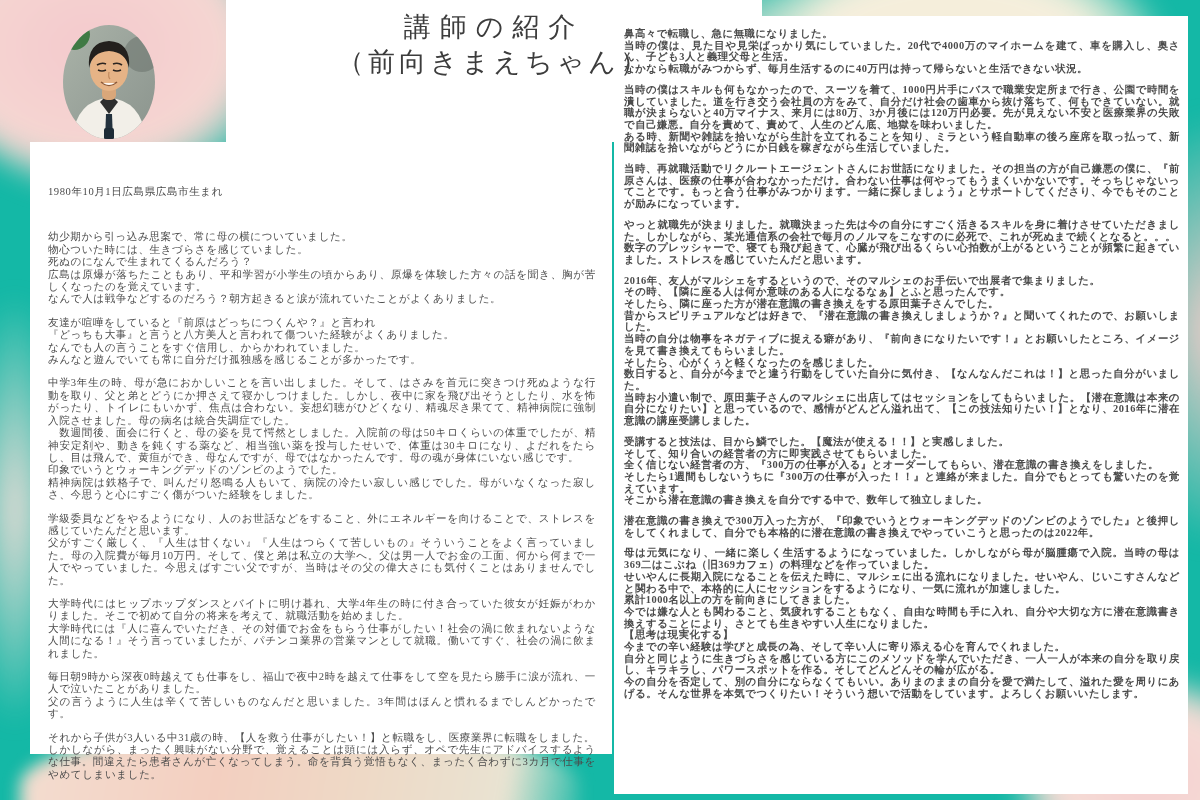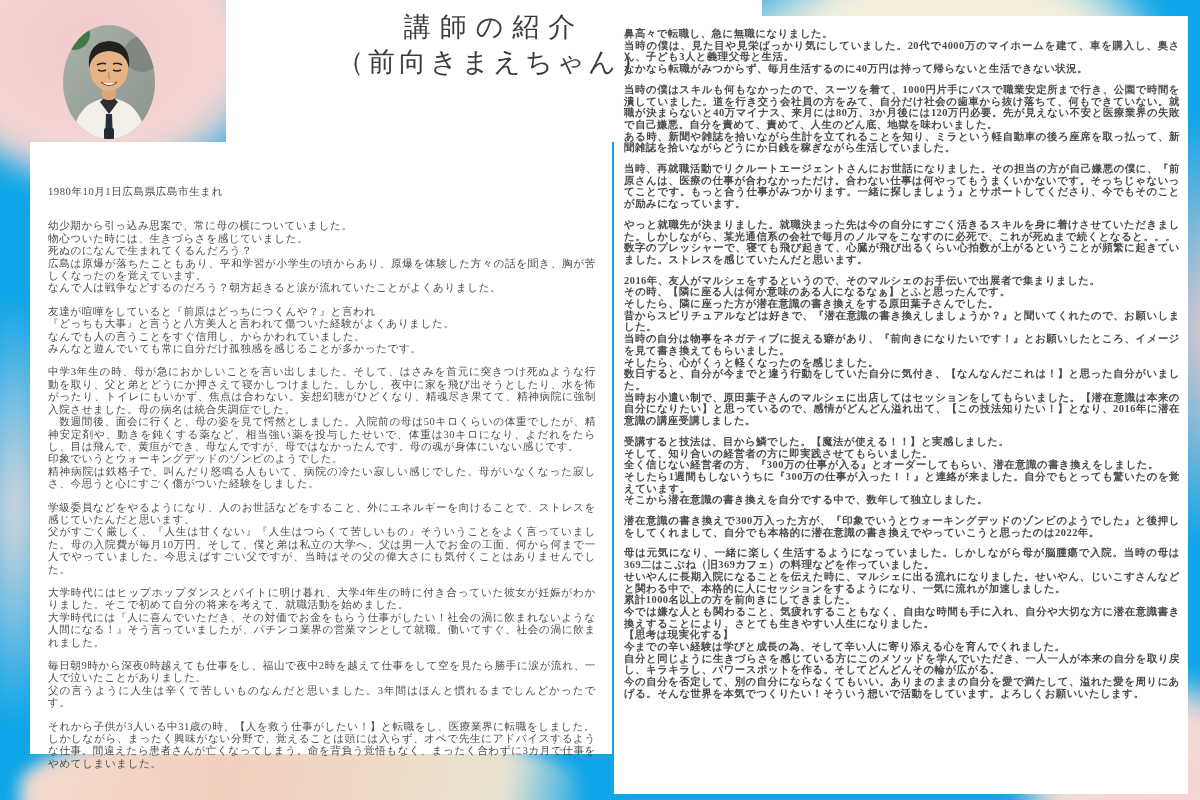--- a/index.html
+++ b/index.html
@@ -1,18 +1,18 @@
 <!DOCTYPE html>
 <html lang="ja"><head>
 <meta charset="utf-8">
 <style>
   html,body{margin:0;padding:0;}
   body{width:1200px;height:800px;overflow:hidden;
        font-family:"Liberation Serif","DejaVu Serif",serif;}
-  .page{position:relative;width:1200px;height:800px;background:#0ea5e9;overflow:hidden;}
+  .page{position:relative;width:1200px;height:800px;background:#14b8a6;overflow:hidden;}
 
   
   .wc{position:absolute;border-radius:50%;filter:blur(14px);}
   .wc-topleft{left:-60px;top:-70px;width:340px;height:260px;
       background:radial-gradient(ellipse at 45% 45%, #f3c9cd 0%, #f6d7d2 55%, rgba(246,215,210,0) 78%);}
   .wc-topmid{left:520px;top:-40px;width:300px;height:160px;
       background:radial-gradient(ellipse, #f8e0d6 0%, rgba(248,224,214,0) 75%);}
   .wc-topright{left:740px;top:-60px;width:420px;height:220px;
       background:radial-gradient(ellipse, #f4ecd8 0%, #f6efdd 50%, rgba(246,239,221,0) 80%);}
   .wc-rightedge{left:1130px;top:120px;width:160px;height:420px;
@@ -37,21 +37,21 @@
   .title-line.l3{letter-spacing:4px;font-family:Liberation Serif, serif;}
 
   
   .avatar{position:absolute;left:62px;top:24px;width:94px;height:116px;}
   .avatar svg{display:block;}
 
   
   .col{position:absolute;color:#4b4b4b;text-align:justify;}
   .col p{margin:0 0 11px 0;white-space:pre-line;}
   .col-left{left:48px;top:186px;width:548px;font-size:10.6px;line-height:12.4px;letter-spacing:0.55px;}
-  .col-left p.birth{margin-bottom:22px;}
+  .col-left p.birth{margin-bottom:33px;}
   .col-right{left:624px;top:28px;width:556px;font-size:10.4px;line-height:11.7px;letter-spacing:0.5px;}
   .col-right p{margin-bottom:9px;font-weight:bold;}
 </style>
 </head>
 <body>
 
 <div class="page">
 
   <div class="wc wc-topleft"></div>
   <div class="wc wc-topmid"></div>

